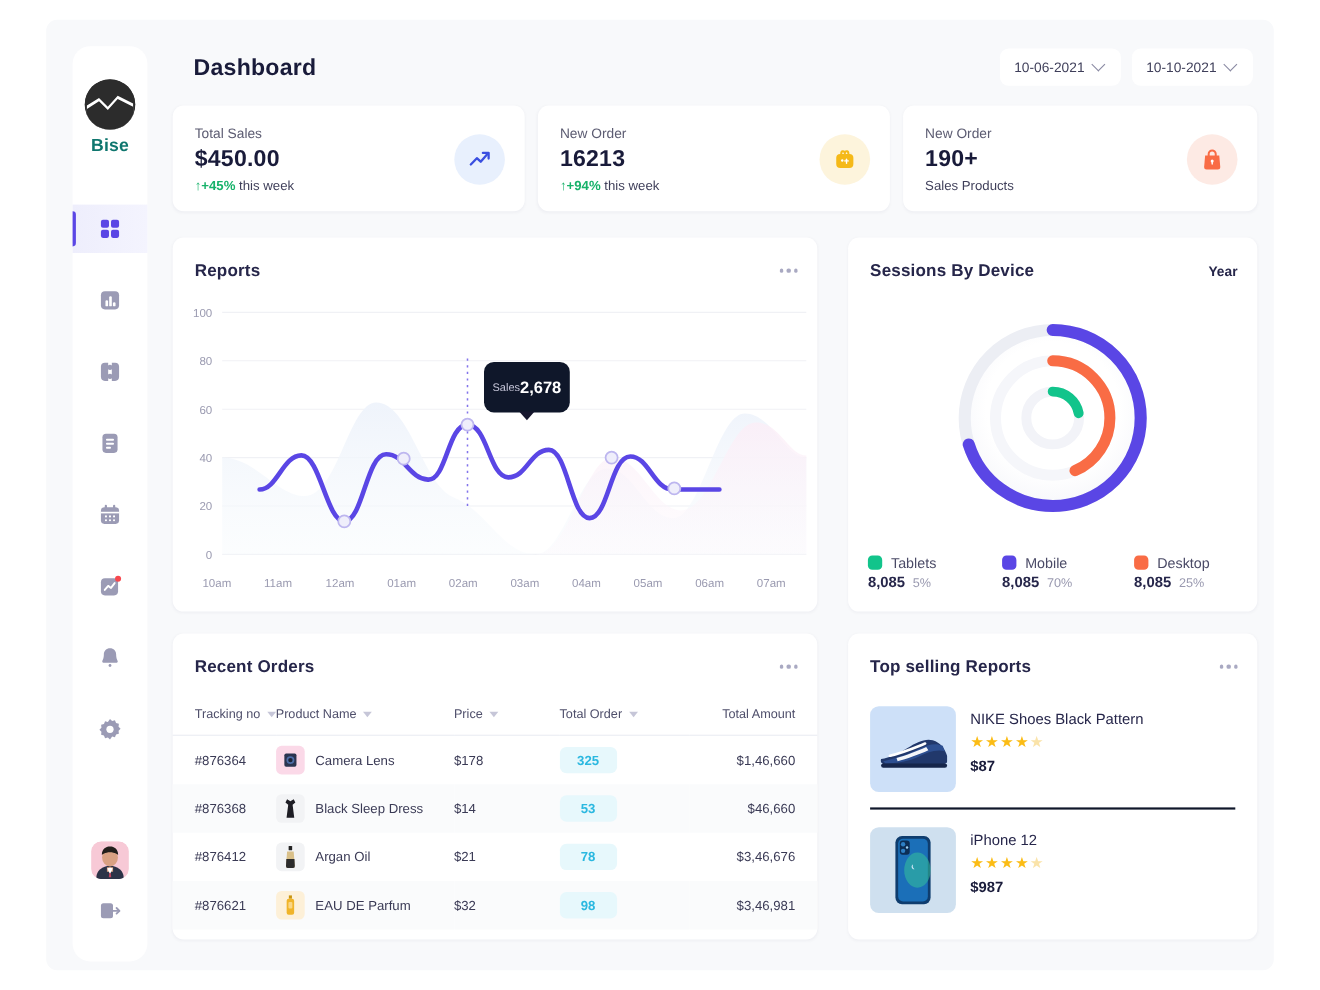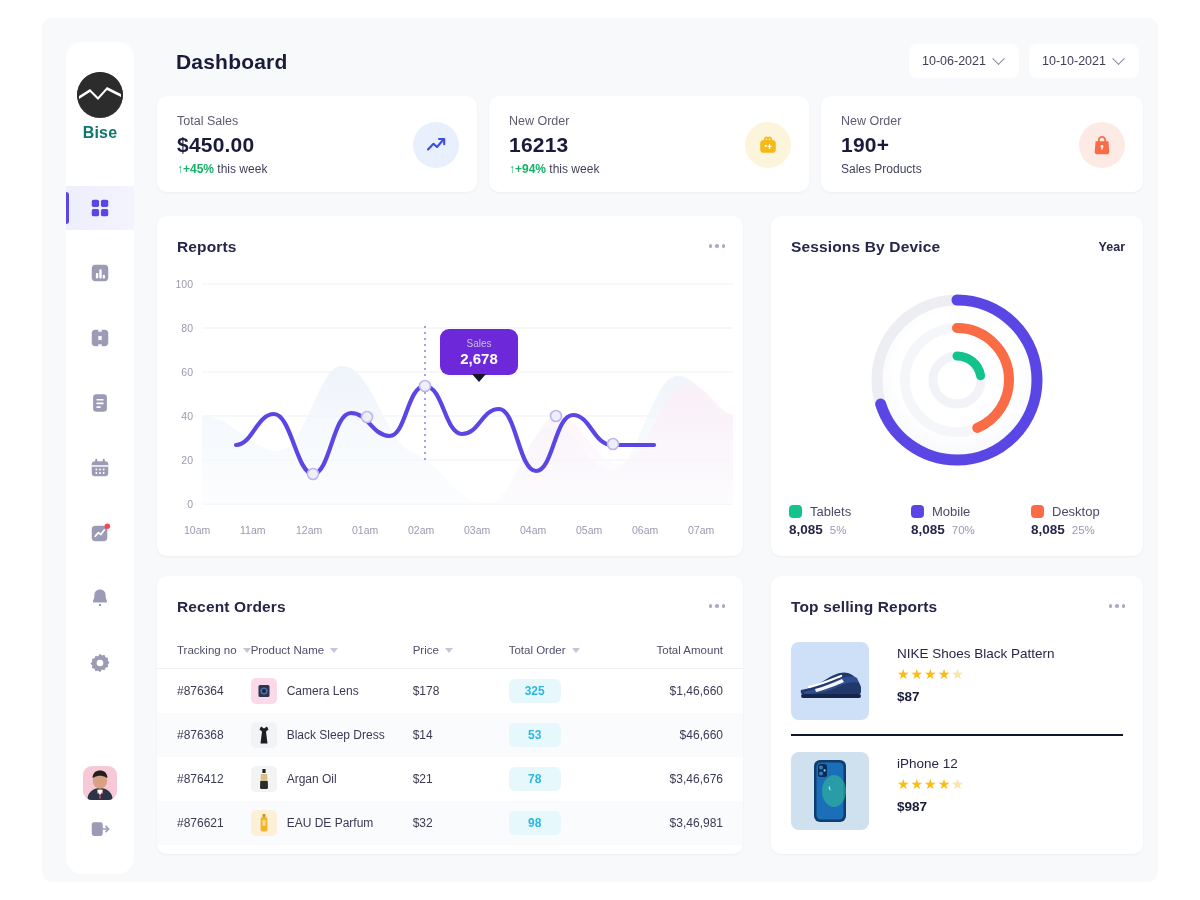--- a/index.html
+++ b/index.html
@@ -124,22 +124,22 @@
   }
 
   
   #chart-wrap { position:absolute; left:0; top:50px; width:586px; height:290px; }
   #chart-svg { display:block; }
   .ytick { font-size:10.5px; fill:#9a9ab0; font-family:"Liberation Sans", sans-serif; }
   .xtick { font-size:10.5px; fill:#9a9ab0; font-family:"Liberation Sans", sans-serif; }
   #tooltip {
     position:absolute; left: 283px; top: 63px;
     width: 78px; height: 46px;
-    background:#6d28d9; border-radius: 9px;
-    display:flex; flex-direction:column; align-items:center; justify-content:center;
+    background:#0f172a; border-radius: 9px;
+    display:flex; flex-direction:row; align-items:center; justify-content:center;
   }
   #tooltip::after {
     content:""; position:absolute; left:50%; bottom:-7px; transform:translateX(-50%);
     border-left: 7px solid transparent; border-right:7px solid transparent;
     border-top: 8px solid #16162e;
   }
   .tt-label { font-size:10px; color:#c3c3d6; }
   .tt-value { font-size:15px; color:#ffffff; font-weight:700; margin-top:1px; }
 
   
@@ -191,21 +191,21 @@
   }
   .badge {
     display:inline-block; min-width:52px; text-align:center;
     padding: 5px 10px; border-radius:6px;
     background:#e7f8fc; color:#2bb8e0; font-size:12px; font-weight:600;
   }
   thead th.c-track{padding-left:20px;}
 
   
   #topsell-list { position:absolute; left:20px; top:56px; width:332px; }
-  .ts-row { display:flex; gap:28px; align-items:flex-start; padding: 10px 0 14px 0; }
+  .ts-row { display:flex; gap:13px; align-items:flex-start; padding: 10px 0 14px 0; }
   .ts-row + .ts-row { border-top:2px solid #0f172a; padding-top:16px; }
   .ts-thumb {
     width:78px;height:78px;border-radius:8px; flex:none;
     background:#cfe2f7; display:flex;align-items:center;justify-content:center;
     overflow:hidden; position:relative;
   }
   .ts-info { padding-top:4px; }
   .ts-name { font-size:13.5px; color:#26264a; }
   .ts-stars { margin-top:6px; font-size:14px; letter-spacing:1px; color:#fbbc16; line-height:1; }
   .ts-stars .off { color:#fae3a9; }

